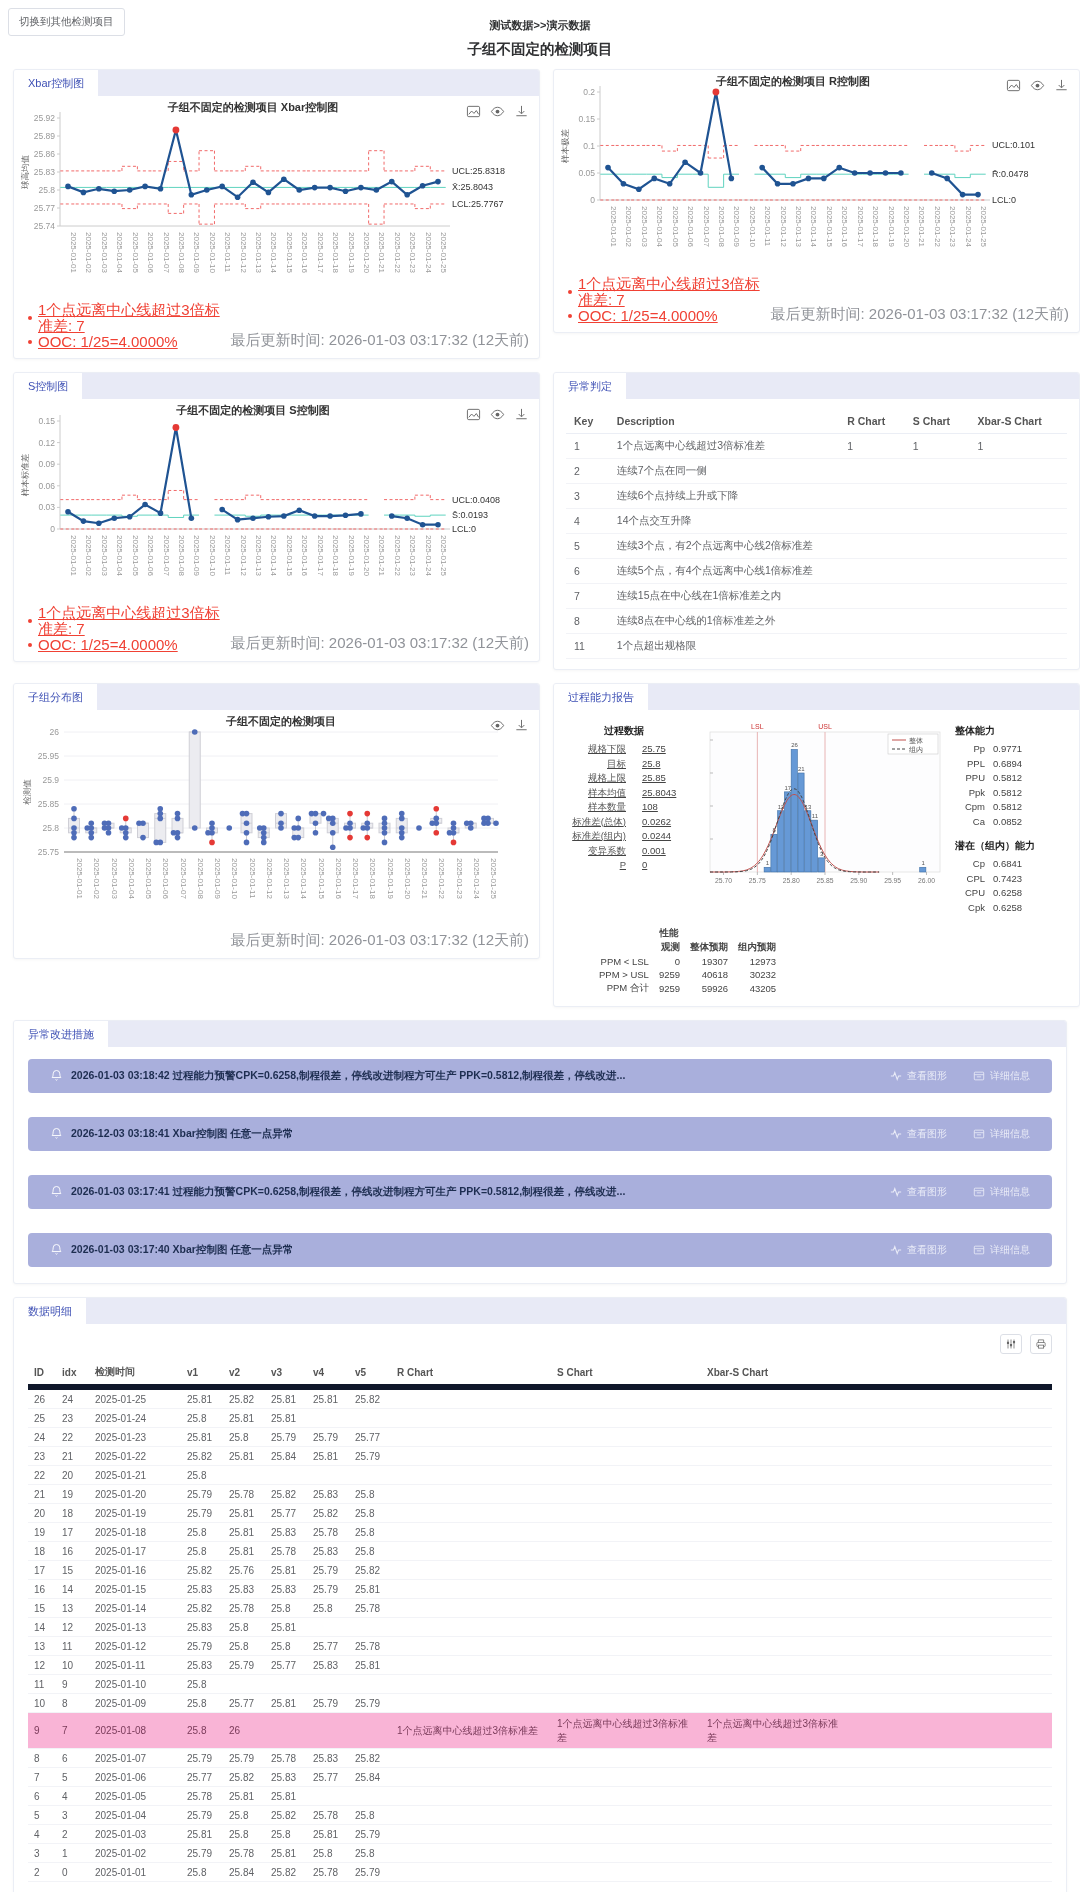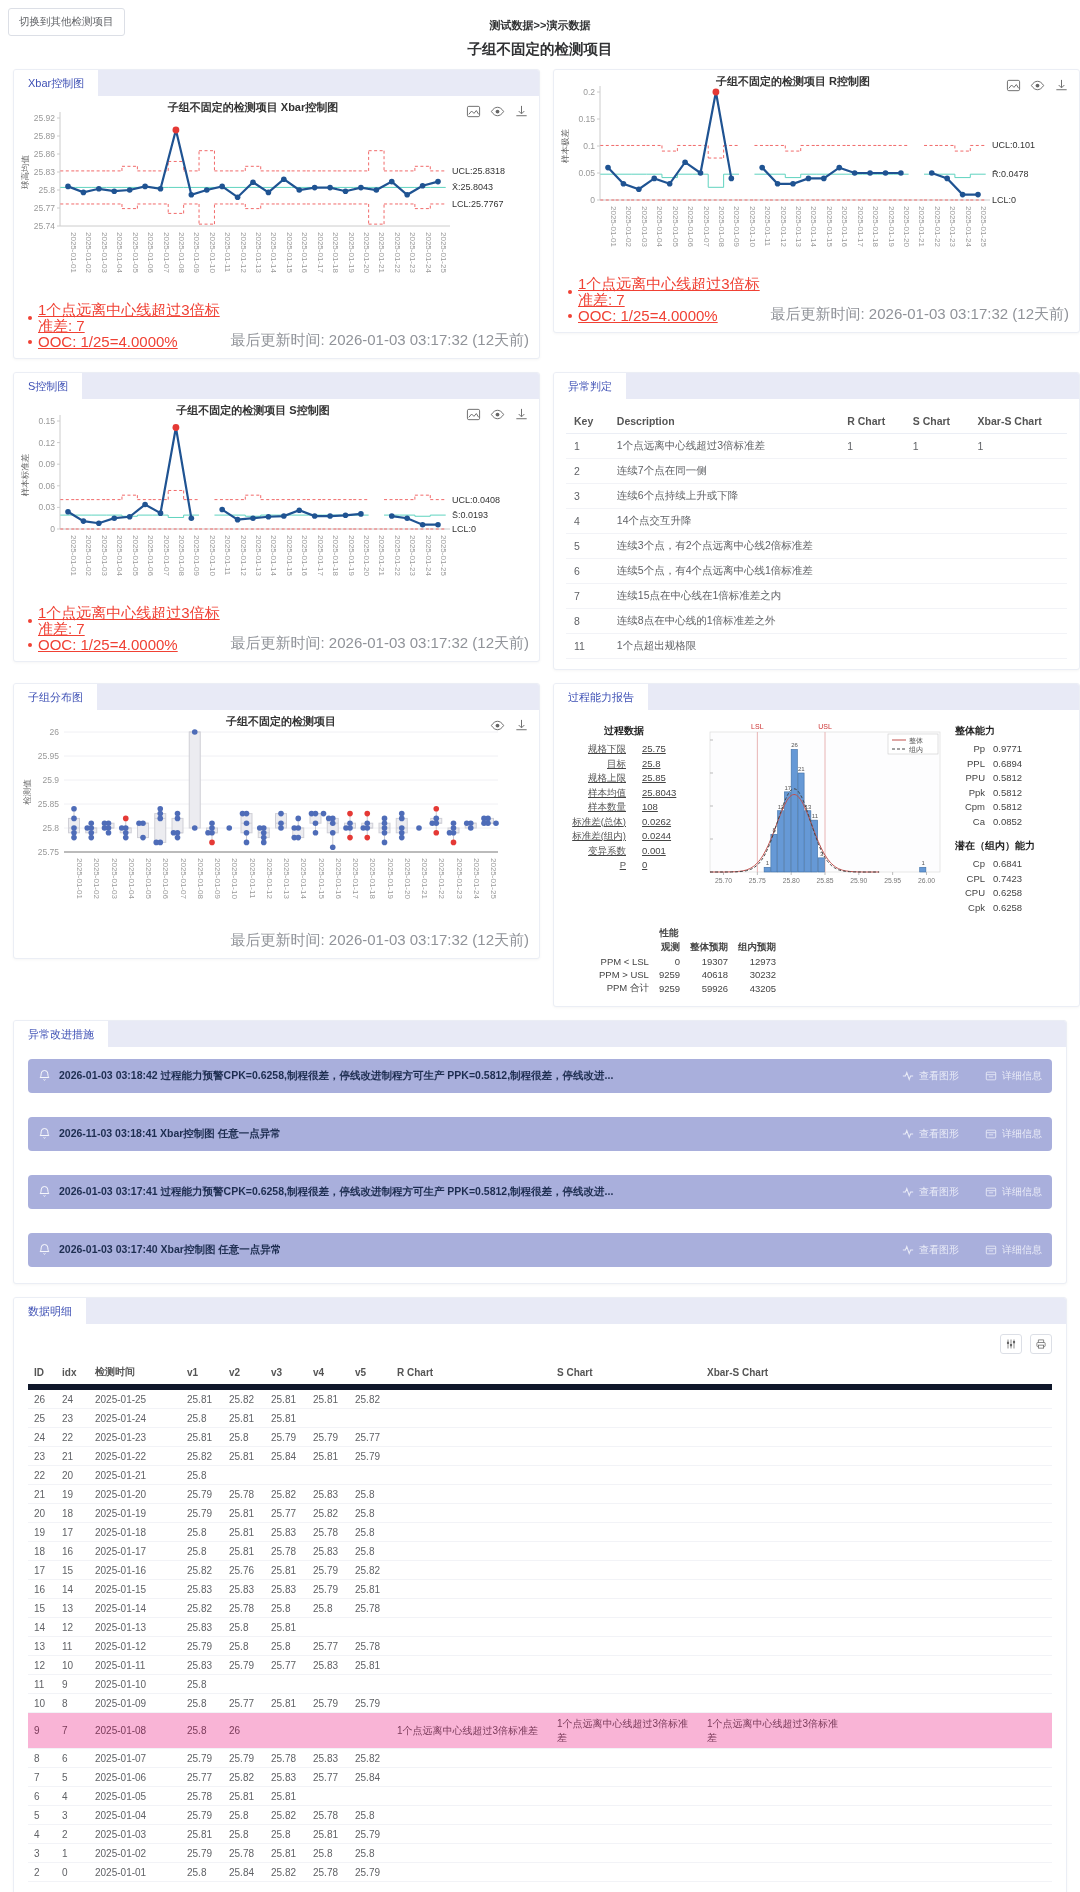--- a/index.html
+++ b/index.html
@@ -42,21 +42,21 @@
   .cap-right .cr { display:flex; justify-content:flex-start; gap:8px; line-height:14.5px; }
   .cap-right .cr .lab { width:30px; text-align:right; }
   .perf { margin:4px 0 10px 40px; font-size:9.5px; color:#444; }
   .perf .ttl { font-weight:bold; text-align:center; width:150px; }
   .perf table { border-collapse:collapse; }
   .perf th, .perf td { padding:1px 5px; text-align:right; font-size:9.5px; }
   .perf th { font-weight:bold; }
   
   .measure-list { padding:12px 14px 16px 14px; display:flex; flex-direction:column; gap:24px; }
   .measure-item { background:#a9afdc; border-radius:4px; height:34px; display:flex; align-items:center;
-    padding:0 10px; color:#1d2d50; font-weight:bold; font-size:10.5px; gap:8px; }
+    padding:0 22px; color:#1d2d50; font-weight:bold; font-size:10.5px; gap:8px; }
   .measure-text { flex:1; white-space:nowrap; overflow:hidden; text-overflow:ellipsis; }
   .measure-btns { display:flex; gap:26px; flex:0 0 auto; }
   .m-btn { display:flex; align-items:center; gap:5px; color:#e9ebf7; font-weight:normal; font-size:10px; cursor:pointer; }
   .bell { width:13px; height:13px; flex:0 0 auto; }
   
   .detail-toolbar { display:flex; justify-content:flex-end; gap:8px; padding:10px 14px 6px 14px; }
   .sq-btn { width:22px; height:20px; border:1px solid #dcdfe6; border-radius:3px; display:flex;
     align-items:center; justify-content:center; color:#666; cursor:pointer; background:#fff; }
   .sq-btn svg { width:12px; height:12px; }
   .detail-wrap { padding:0 14px 14px 14px; }
@@ -1205,21 +1205,21 @@
             </svg>
             <span>详细信息</span>
           </span>
     </span>
       </div>
       <div class="measure-item">
         <span><svg class="bell" viewBox="0 0 14 14">
             <path d="M7 1.6a3.6 3.6 0 0 0-3.6 3.6c0 3-1.1 4-1.1 4h9.4s-1.1-1-1.1-4A3.6 3.6 0 0 0 7 1.6z" fill="none" stroke="#fff" stroke-width="1"></path>
             <path d="M6 11.4a1.1 1.1 0 0 0 2 0" fill="none" stroke="#fff"></path>
           </svg></span>
-    <span class="measure-text">2026-11-03 03:18:41 Xbar控制图 任意一点异常</span>
+    <span class="measure-text">2026-12-03 03:18:41 Xbar控制图 任意一点异常</span>
     <span class="measure-btns">
       <span class="m-btn">
             <svg width="12" height="12" viewBox="0 0 14 14">
               <path d="M1 7h3l1.6-4 2.8 8L10 7h3" fill="none" stroke="#e9ebf7" stroke-width="1.2"></path>
             </svg>
             <span>查看图形</span>
           </span>
       <span class="m-btn">
             <svg width="12" height="12" viewBox="0 0 14 14">
               <rect x="1.5" y="2.5" width="11" height="9" rx="1" fill="none" stroke="#e9ebf7"></rect>

